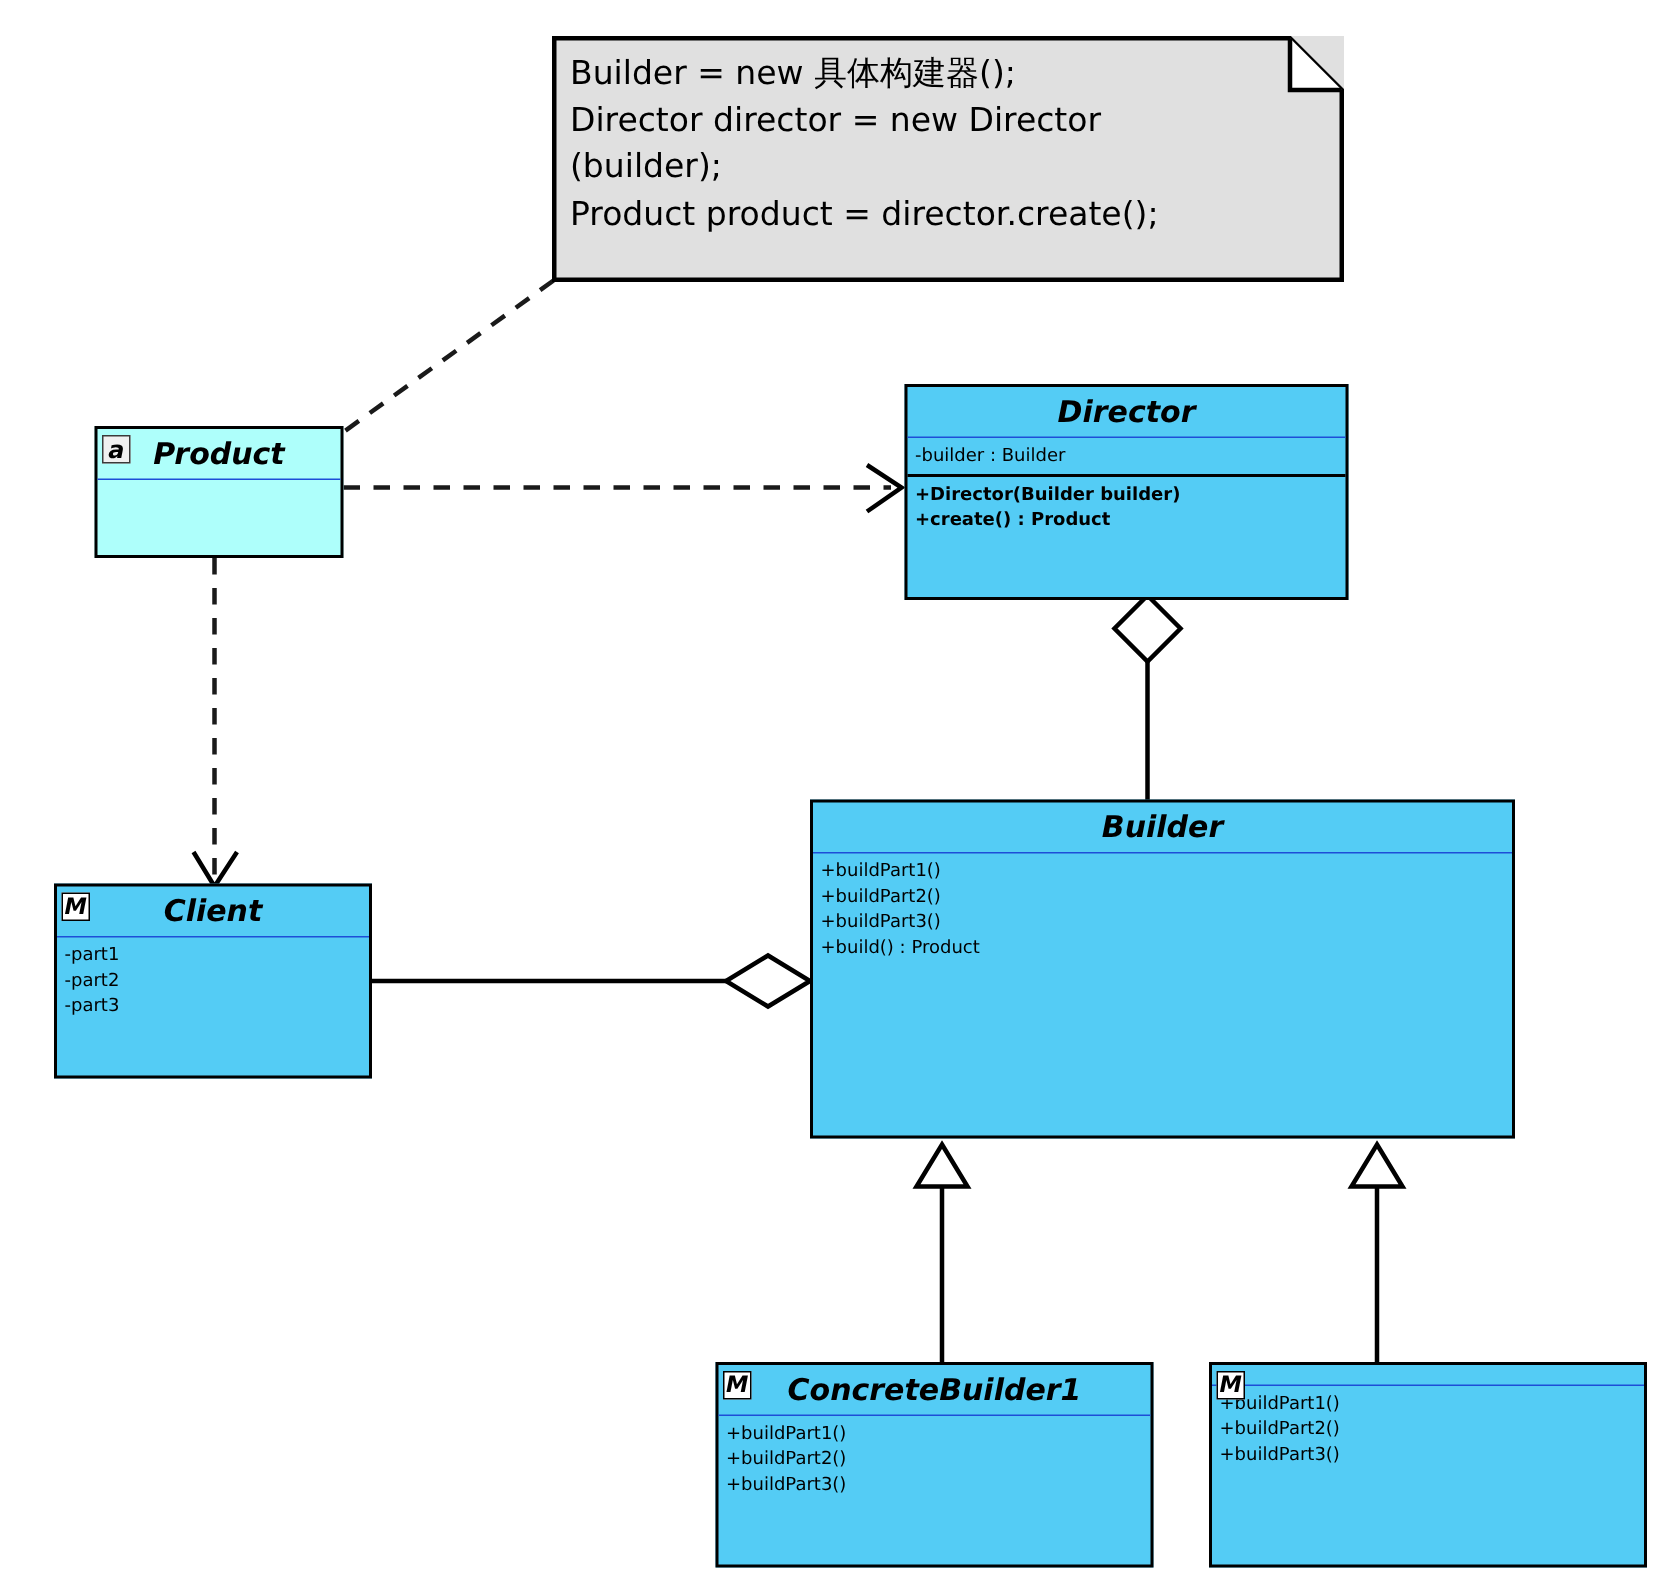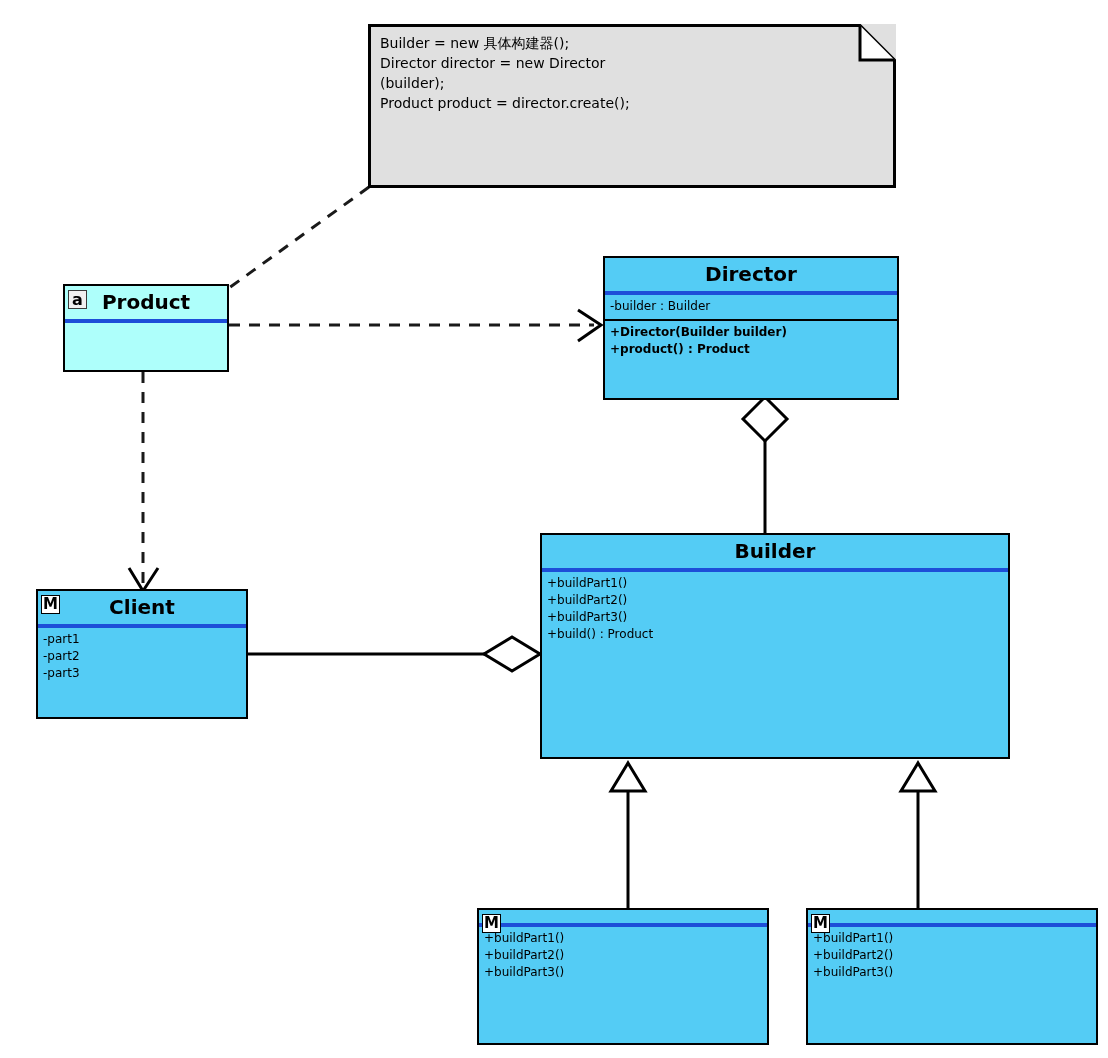--- a/index.html
+++ b/index.html
@@ -33,28 +33,29 @@
     border: 2px solid #000000;
     background: #54ccf5;
     z-index: 5;
   }
   .uml-class.pale {
     background: #aefffb;
   }
   .cls-header {
     position: relative;
     box-sizing: border-box;
-    border-bottom: 4px solid #1d4ed8;
+    border-bottom: 1px solid #1d4ed8;
     text-align: center;
     font-weight: bold;
     font-size: 20px;
     color: #000000;
     line-height: 1;
     padding: 6px 4px 7px 4px;
     white-space: nowrap;
+    font-style: italic;
   }
   .cls-section {
     box-sizing: border-box;
     padding: 3px 5px 4px 5px;
     font-size: 12px;
     color: #000000;
     line-height: 1.42;
   }
   .cls-section + .cls-section {
     border-top: 2px solid #000000;
@@ -91,21 +92,21 @@
     box-sizing: border-box;
     background: #e0e0e0;
     z-index: 5;
   }
   .note-body {
     position: relative;
     width: 100%;
     height: 100%;
     box-sizing: border-box;
     padding: 10px 12px 8px 12px;
-    font-size: 14px;
+    font-size: 22px;
     line-height: 1.42;
     color: #000000;
     white-space: pre-wrap;
   }
   .note-shape {
     position: absolute;
     left: 0;
     top: 0;
     width: 100%;
     height: 100%;
@@ -160,21 +161,21 @@
 
   <div class="uml-class" style="left:603px; top:256px; width:296px; height:144px;">
     <div class="cls-header">
       <span>Director</span>
     </div>
     <div class="cls-section">
       <div class="cls-row">-builder : Builder</div>
     </div>
     <div class="cls-section">
       <div class="cls-row">+Director(Builder builder)</div>
-      <div class="cls-row">+product() : Product</div>
+      <div class="cls-row">+create() : Product</div>
     </div>
   </div>
 
   <div class="uml-class" style="left:540px; top:533px; width:470px; height:226px;">
     <div class="cls-header">
       <span>Builder</span>
     </div>
     <div class="cls-section">
       <div class="cls-row">+buildPart1()</div>
       <div class="cls-row">+buildPart2()</div>
@@ -191,20 +192,21 @@
     <div class="cls-section">
       <div class="cls-row">-part1</div>
       <div class="cls-row">-part2</div>
       <div class="cls-row">-part3</div>
     </div>
   </div>
 
   <div class="uml-class" style="left:477px; top:908px; width:292px; height:137px;">
     <div class="cls-header">
       <span class="badge m-badge">M</span>
+      <span>ConcreteBuilder1</span>
     </div>
     <div class="cls-section">
       <div class="cls-row">+buildPart1()</div>
       <div class="cls-row">+buildPart2()</div>
       <div class="cls-row">+buildPart3()</div>
     </div>
   </div>
 
   <div class="uml-class" style="left:806px; top:908px; width:292px; height:137px;">
     <div class="cls-header">

